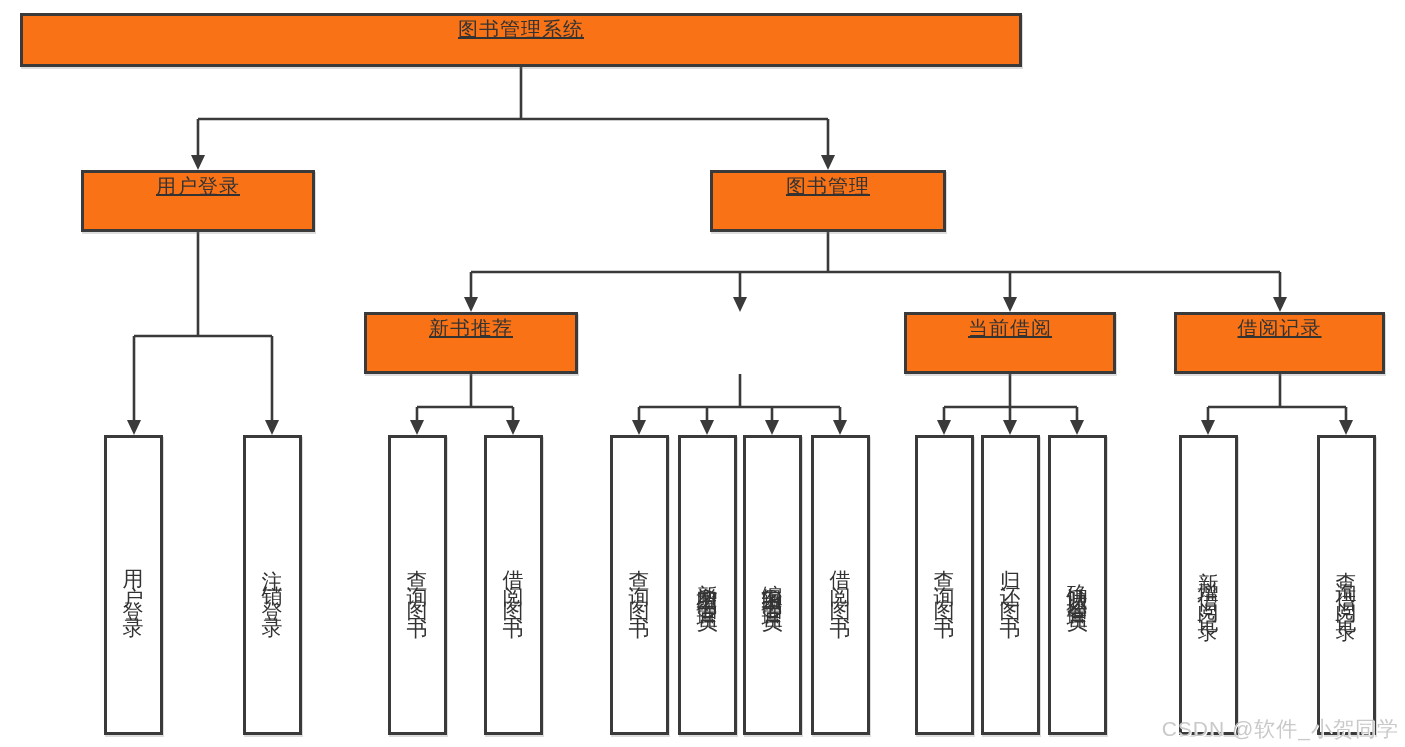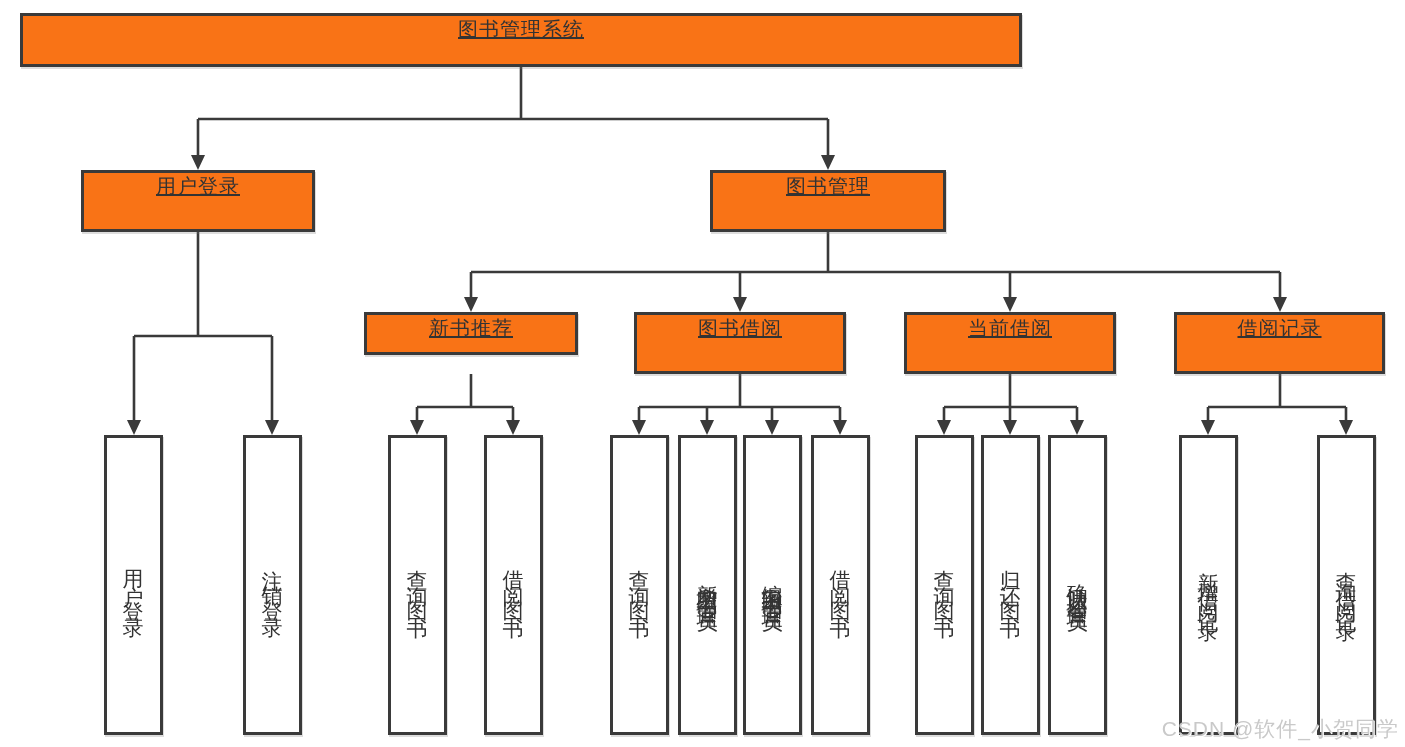--- a/index.html
+++ b/index.html
@@ -116,25 +116,22 @@
     <span>图书管理系统</span>
   </div>
 
   <div class="hbox" style="left:81px; top:170px; width:234px; height:62px;">
     <span>用户登录</span>
   </div>
   <div class="hbox" style="left:710px; top:170px; width:236px; height:62px;">
     <span>图书管理</span>
   </div>
 
-  <div class="hbox" style="left:364px; top:312px; width:214px; height:43px;">
+  <div class="hbox" style="left:364px; top:312px; width:214px; height:62px;">
     <span>新书推荐</span>
-  </div>
-  <div class="hbox" style="left:634px; top:312px; width:212px; height:62px;">
-    <span>图书借阅</span>
   </div>
   <div class="hbox" style="left:1174px; top:312px; width:211px; height:62px;">
     <span>借阅记录</span>
   </div>
   <div class="hbox" style="left:904px; top:312px; width:212px; height:62px;">
     <span>当前借阅</span>
   </div>
 
   <div class="leaf ls4" style="left:104px;">
     <span>用户登录</span>

